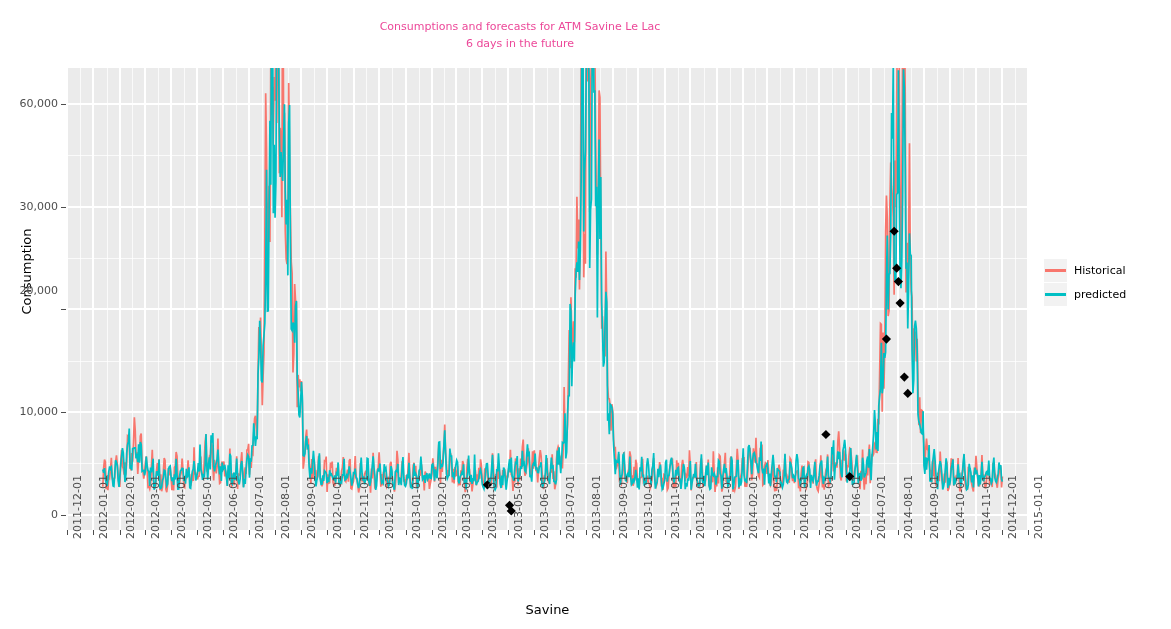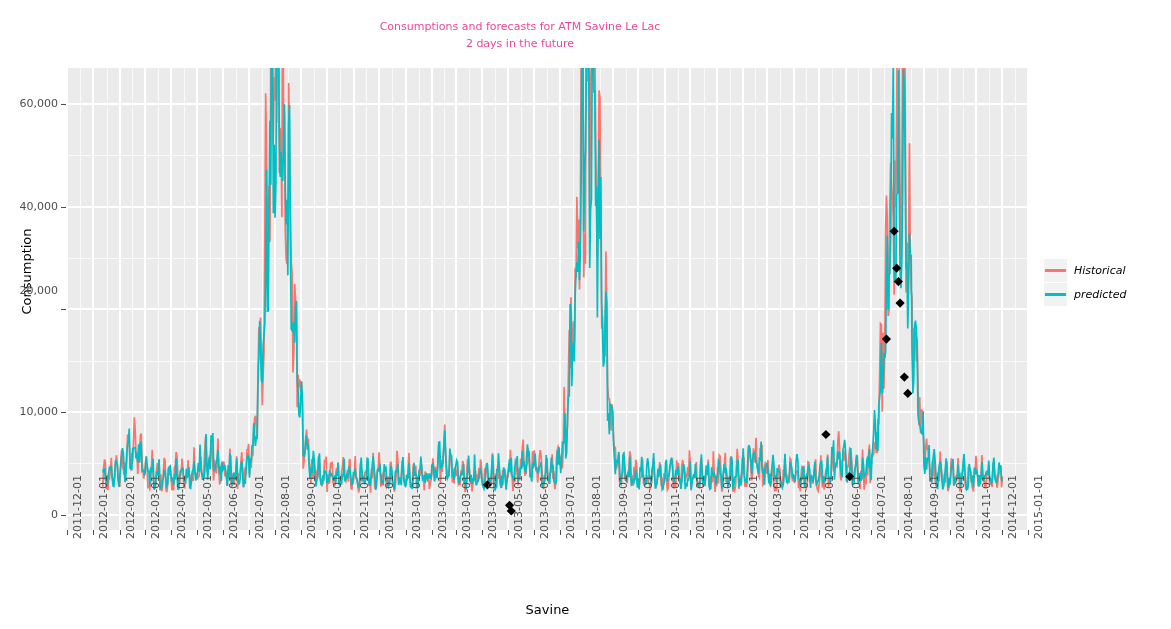--- a/index.html
+++ b/index.html
@@ -129,21 +129,21 @@
     letter-spacing: 0px;
   }
 
   
   .legend {
     position: absolute;
     left: 1044px;
     top: 258px;
     width: 127px;
   }
-  .legend-group { position: relative; font-style: italic; }
+  .legend-group { position: relative; }
   .legend-row {
     position: relative;
     height: 24px;
     display: flex;
     align-items: center;
   }
   .legend-key {
     width: 23px;
     height: 23px;
     background: #F2F2F2;
@@ -174,21 +174,21 @@
   }
   .legend-spacer { height: 20px; }
 </style>
 </head>
 <body>
 
 <div id="plot-root">
 
   <div class="title-block">
     <div class="title-line">Consumptions and forecasts for ATM Savine Le Lac</div>
-    <div class="title-line">2 days in the future</div>
+    <div class="title-line">6 days in the future</div>
   </div>
 
   <div class="y-axis-title">Consumption</div>
   <div class="x-axis-title">Savine</div>
 
   <div class="panel" id="panel">
     <div id="grid-layer">
         <div class="gridline-major-h" style="top: 445.6px;"></div>
         <div class="gridline-major-h" style="top: 342.933px;"></div>
         <div class="gridline-major-h" style="top: 240.267px;"></div>
@@ -299,21 +299,21 @@
   </div>
 
   <div id="y-axis">
       <div class="y-tick-mark" style="top: 514.6px;"></div>
       <div class="y-tick-label" style="top: 507.6px;">0</div>
       <div class="y-tick-mark" style="top: 411.933px;"></div>
       <div class="y-tick-label" style="top: 404.933px;">10,000</div>
       <div class="y-tick-mark" style="top: 309.267px;"></div>
       <div class="y-tick-label" style="top: 284px;">20,000</div>
       <div class="y-tick-mark" style="top: 206.6px;"></div>
-      <div class="y-tick-label" style="top: 199.6px;">40,000</div>
+      <div class="y-tick-label" style="top: 199.6px;">30,000</div>
       <div class="y-tick-mark" style="top: 103.933px;"></div>
       <div class="y-tick-label" style="top: 96.9333px;">60,000</div>
     </div>
   <div id="x-axis">
       <div class="x-tick-mark" style="left: 67px;"></div>
       <div class="x-tick-label" style="left: 71px;">2011-12-01</div>
       <div class="x-tick-mark" style="left: 93.4339px;"></div>
       <div class="x-tick-label" style="left: 97.4339px;">2012-01-01</div>
       <div class="x-tick-mark" style="left: 119.868px;"></div>
       <div class="x-tick-label" style="left: 123.868px;">2012-02-01</div>

